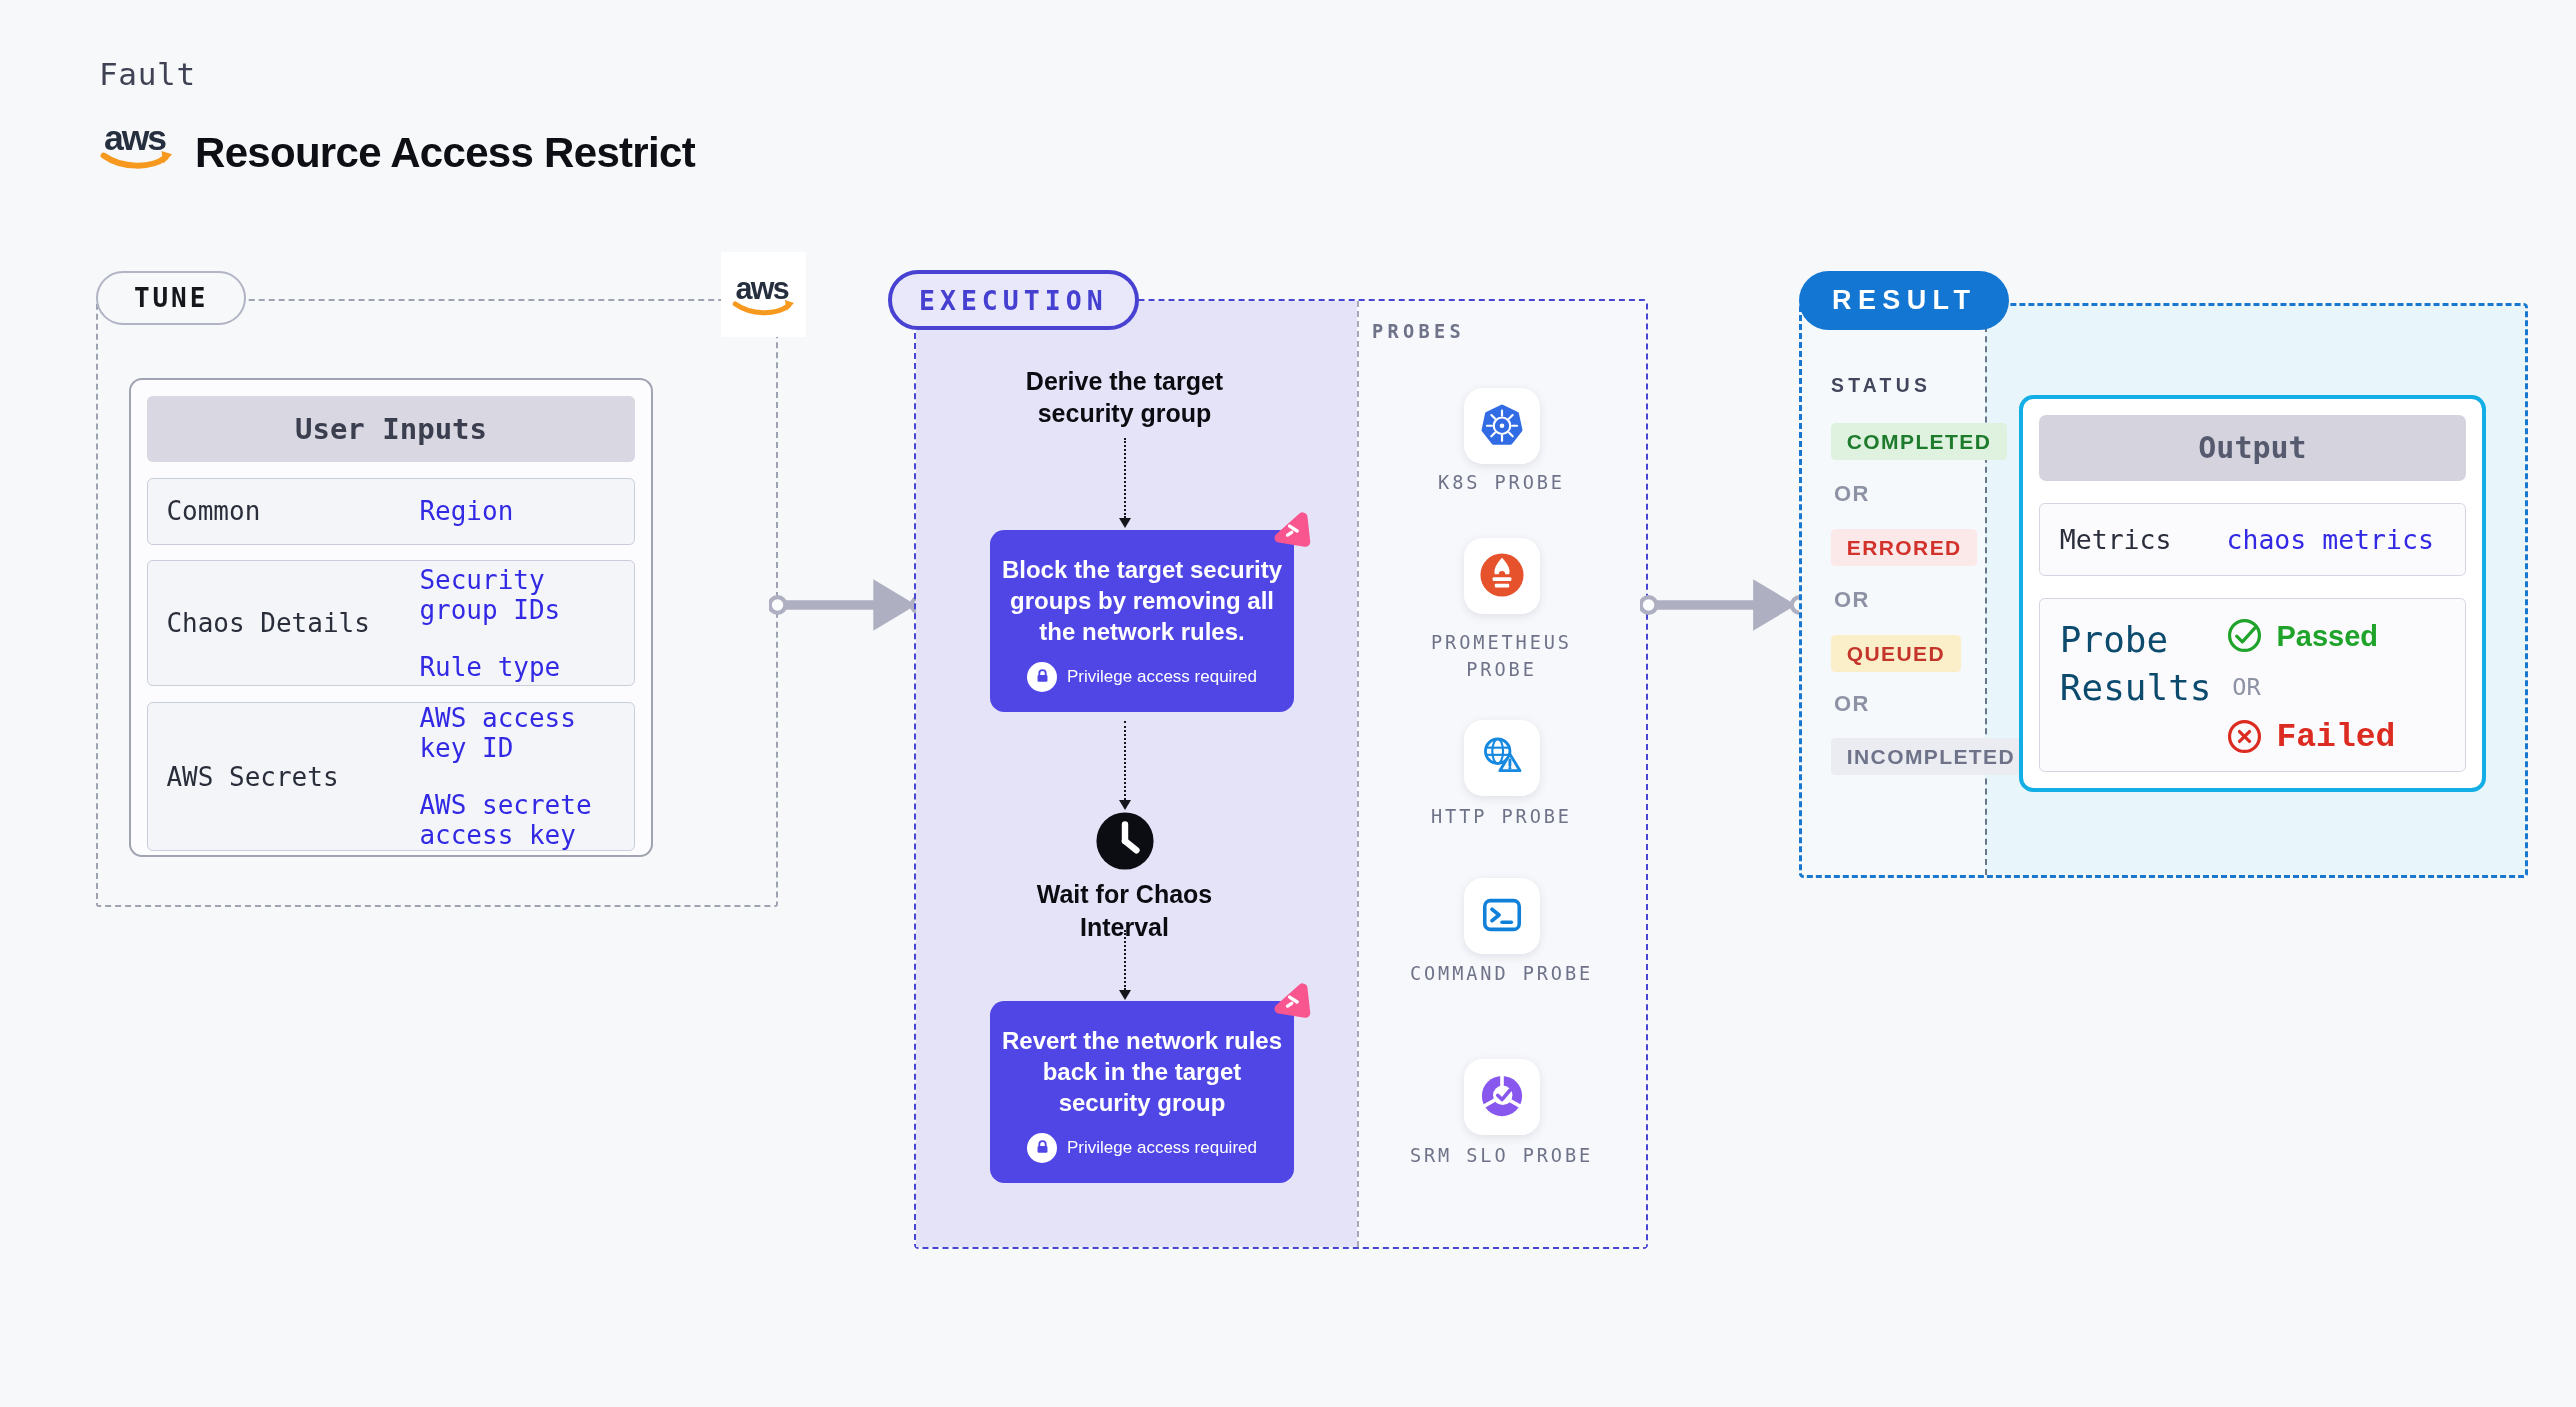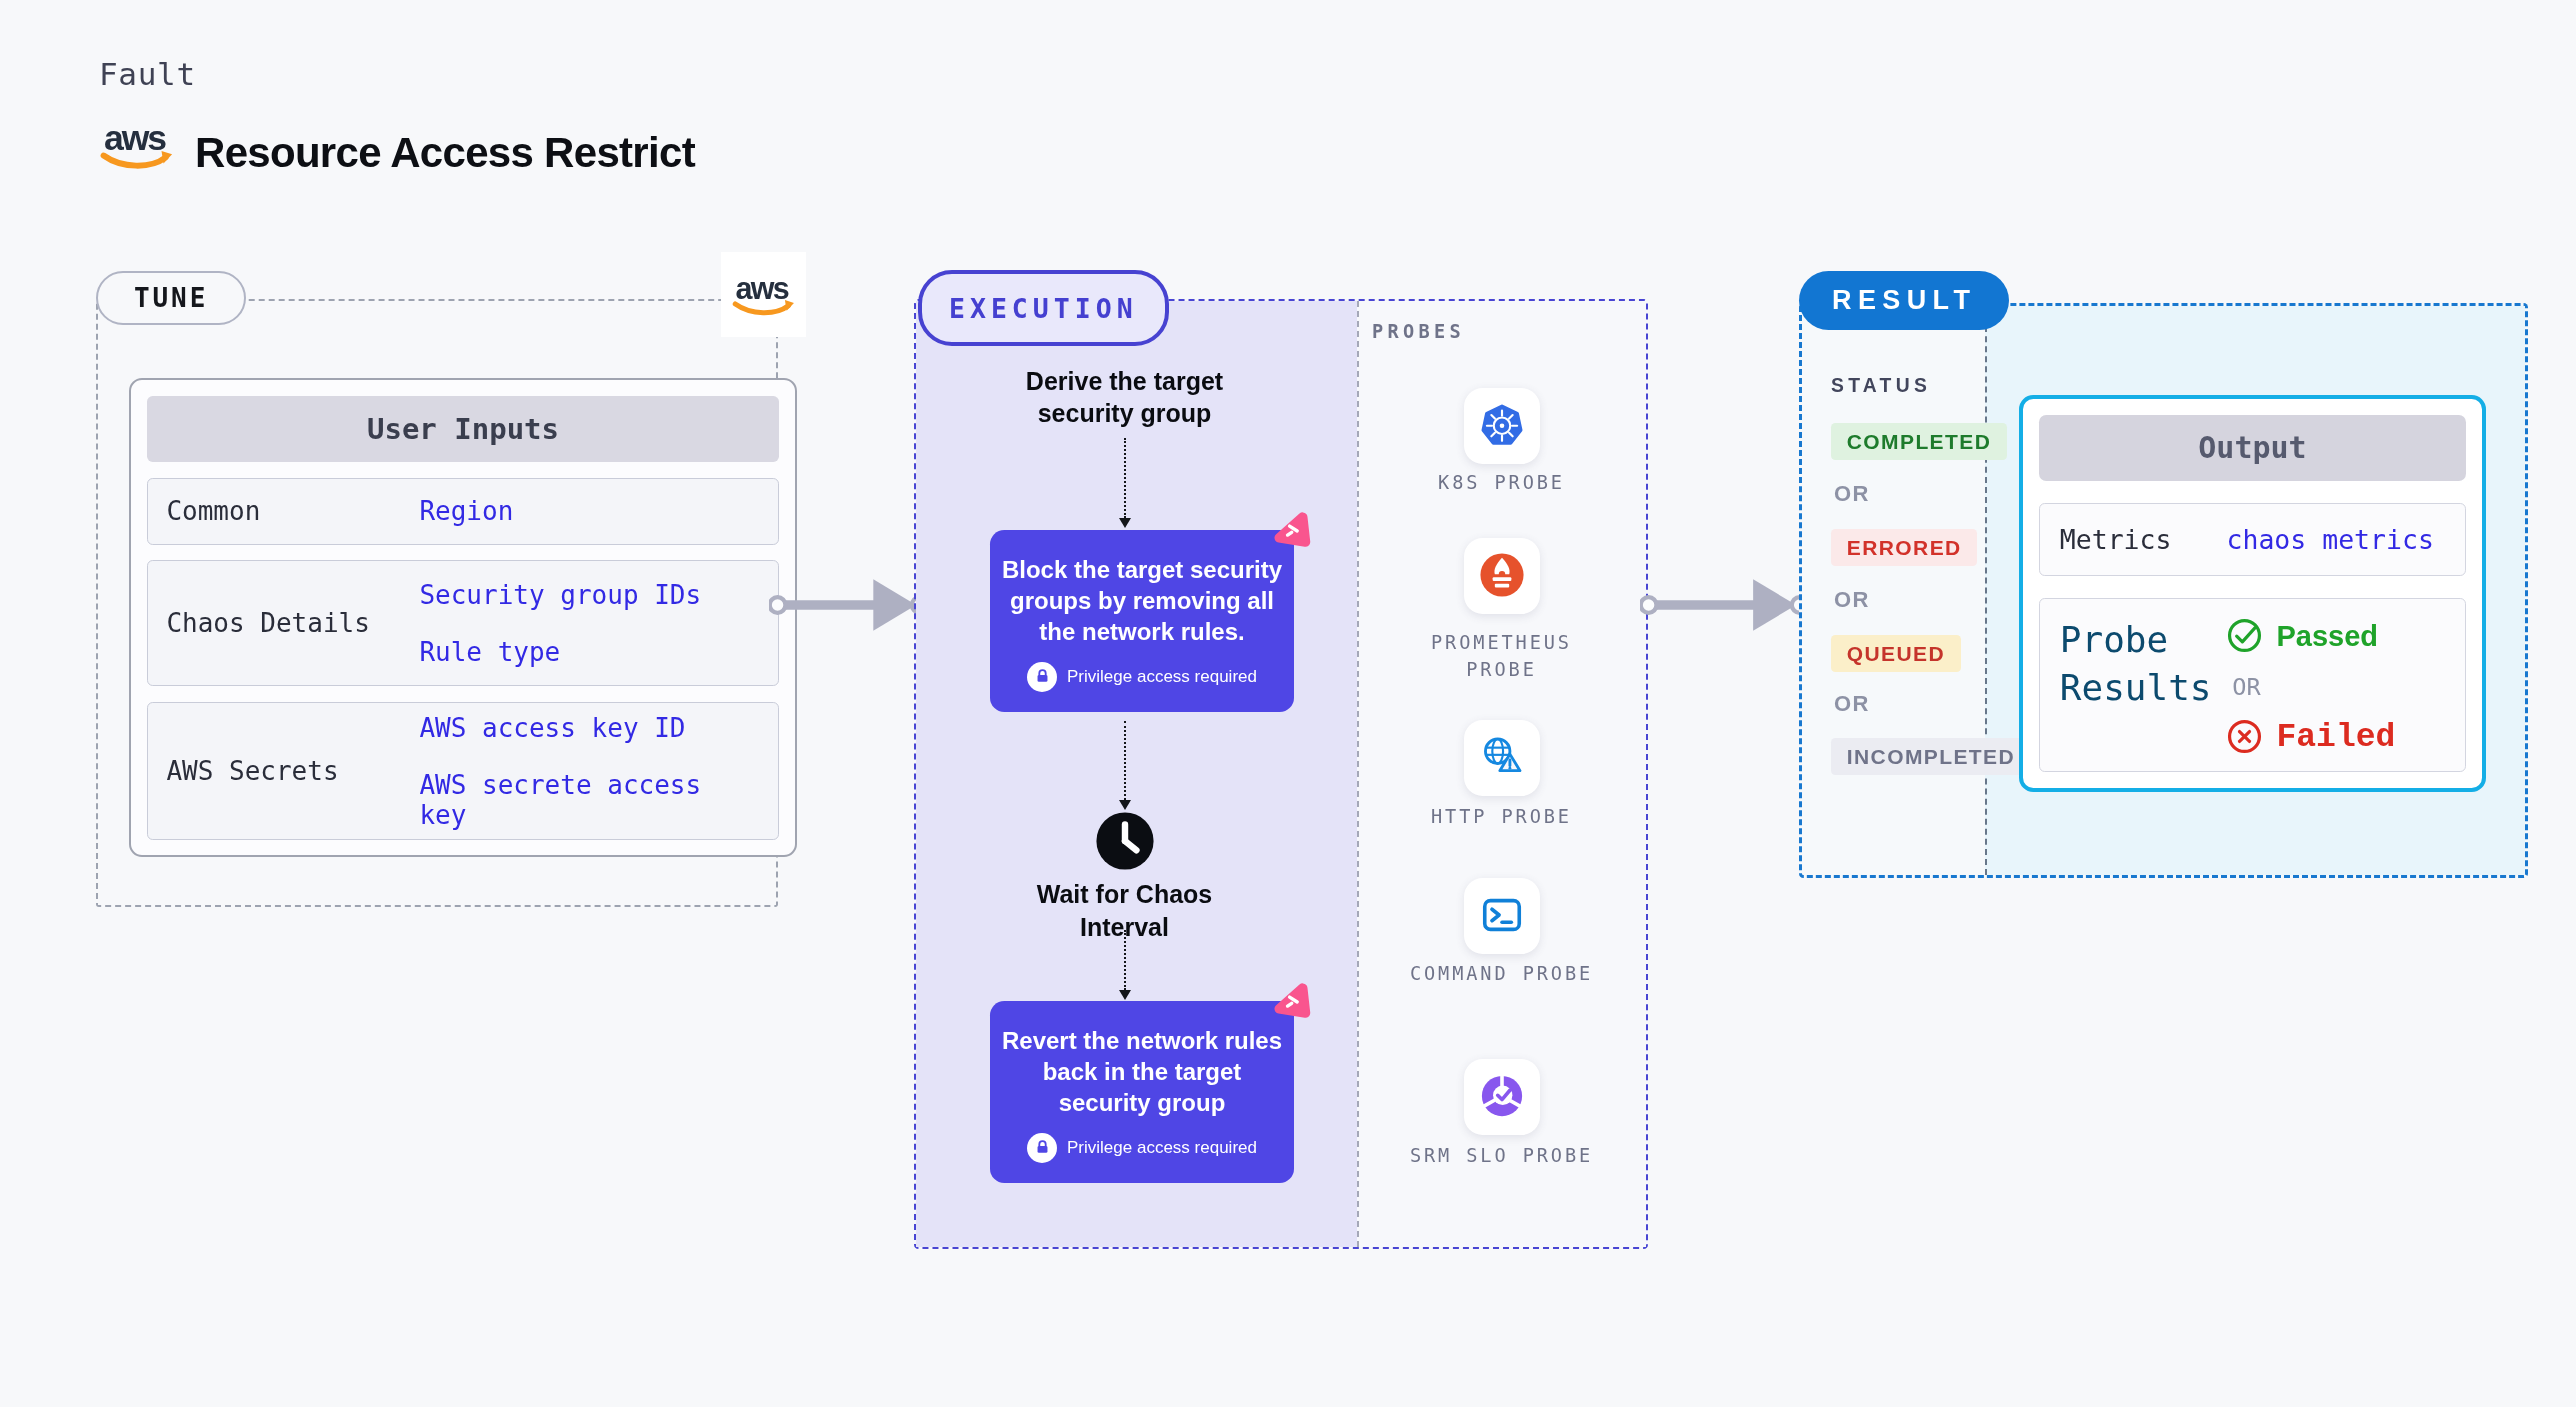--- a/index.html
+++ b/index.html
@@ -9,30 +9,30 @@
   
   #fault-eyebrow{position:absolute;left:99px;top:56px;font-family:"DejaVu Sans Mono",monospace;
     font-size:31px;color:#3F4254;letter-spacing:0.7px;font-weight:500;}
   #aws-logo-main{position:absolute;left:97px;top:119px;}
   #page-title{position:absolute;left:195px;top:129px;font-size:42px;font-weight:700;color:#0D0F14;letter-spacing:-0.7px;}
 
   
   .sec-badge{position:absolute;display:inline-flex;align-items:center;justify-content:center;border-radius:34px;z-index:5;}
   #tune-badge{left:96px;top:271px;height:50px;padding:0 36px;background:#F7F8FA;border:2.9px solid #B0B4C4;
     font-family:"DejaVu Sans Mono",monospace;font-weight:700;font-size:26px;letter-spacing:2.9px;color:#15171C;}
-  #exec-badge{left:918px;top:270px;height:52px;padding:8px 27px;background:#E9E8FB;border:4.3px solid #4742D1;
+  #exec-badge{left:888px;top:270px;height:52px;padding:0 27px;background:#E9E8FB;border:4.3px solid #4742D1;
     font-family:"DejaVu Sans Mono",monospace;font-weight:700;font-size:26.5px;letter-spacing:5px;color:#4540D0;}
   #result-badge{left:1799px;top:271px;height:59px;padding:0 33px;background:#1276D2;border:none;
     font-weight:700;font-size:27px;letter-spacing:6.4px;color:#FFFFFF;}
 
   
   #tune-box{position:absolute;left:96px;top:299px;width:682px;height:608px;border:2.1px dashed #9DA3B0;border-radius:2.9px;box-sizing:border-box;}
   #tune-aws-corner{position:absolute;left:721px;top:252px;width:85px;height:85px;background:#FFFFFF;
     display:flex;align-items:center;justify-content:center;z-index:4;}
-  #user-inputs{position:absolute;left:129px;top:378px;width:668px;height:479px;background:#FCFCFE;
+  #user-inputs{position:absolute;left:129px;top:378px;width:524px;height:479px;background:#FCFCFE;
     border:2.1px solid #A0A4B0;border-radius:13px;box-sizing:border-box;padding:15.8px;display:flex;flex-direction:column;gap:15.8px;}
   #ui-header{height:66px;flex:0 0 66px;background:#D9D8E2;border-radius:5.7px;display:flex;align-items:center;justify-content:center;
     font-family:"DejaVu Sans Mono",monospace;font-weight:700;font-size:29px;color:#3A3E4E;}
   .ui-row{background:#F4F5F9;border:1.4px solid #C9CCD9;border-radius:5.7px;box-sizing:border-box;
     display:flex;align-items:center;padding:0 18.6px;}
   .ui-row .lbl{font-family:"DejaVu Sans Mono",monospace;font-size:26px;color:#2A2D3A;flex:0 0 236px;}
   .ui-vals{display:flex;flex-direction:column;gap:27px;margin-left:17px;}
   .ui-vals span{font-family:"DejaVu Sans Mono",monospace;font-size:26px;color:#3229E4;}
   #ui-row-1{flex:0 0 67px;}
   #ui-row-2{flex:0 0 126px;}

